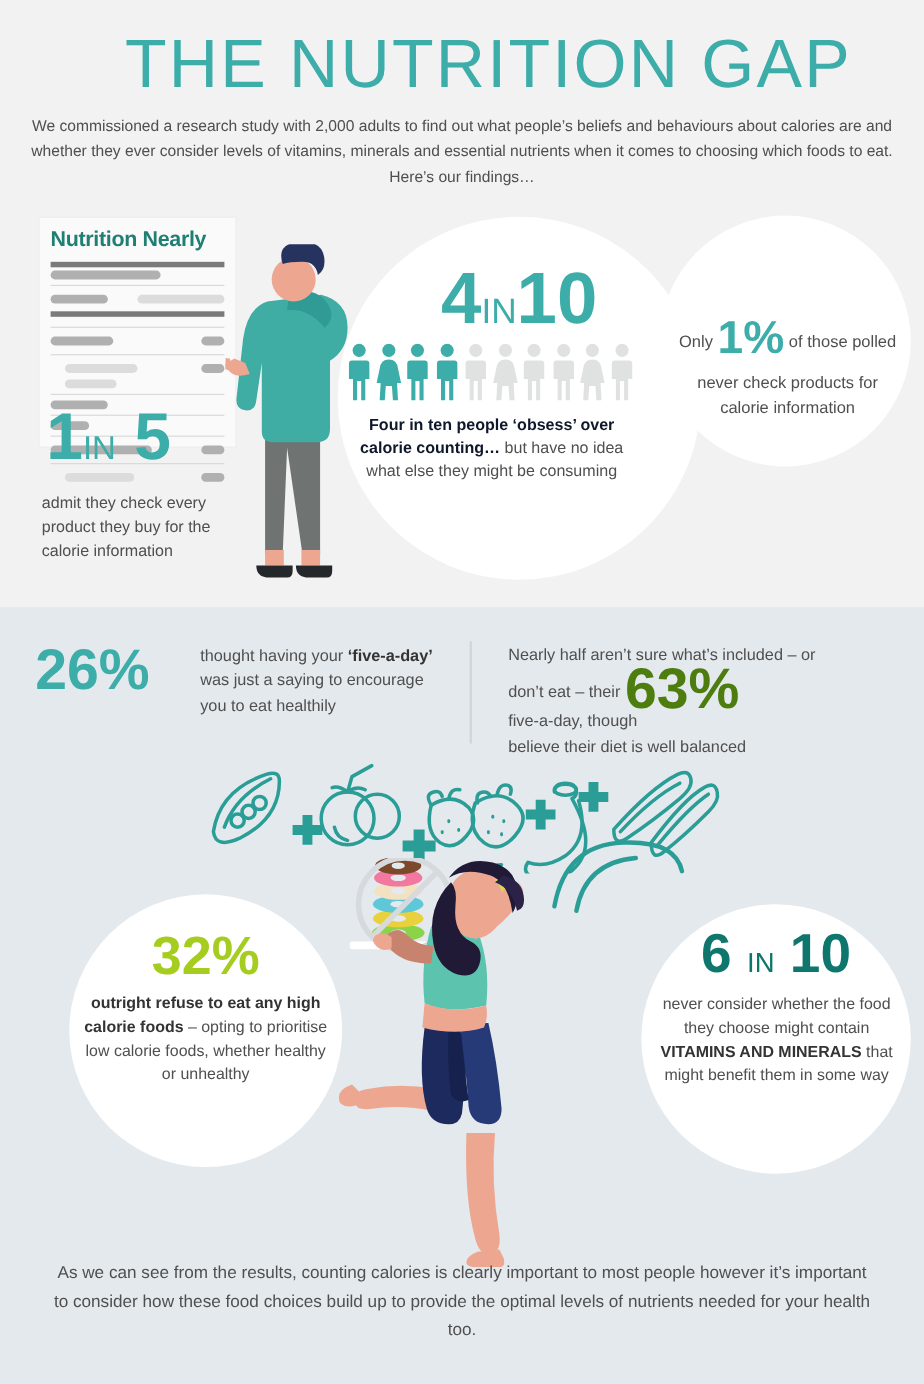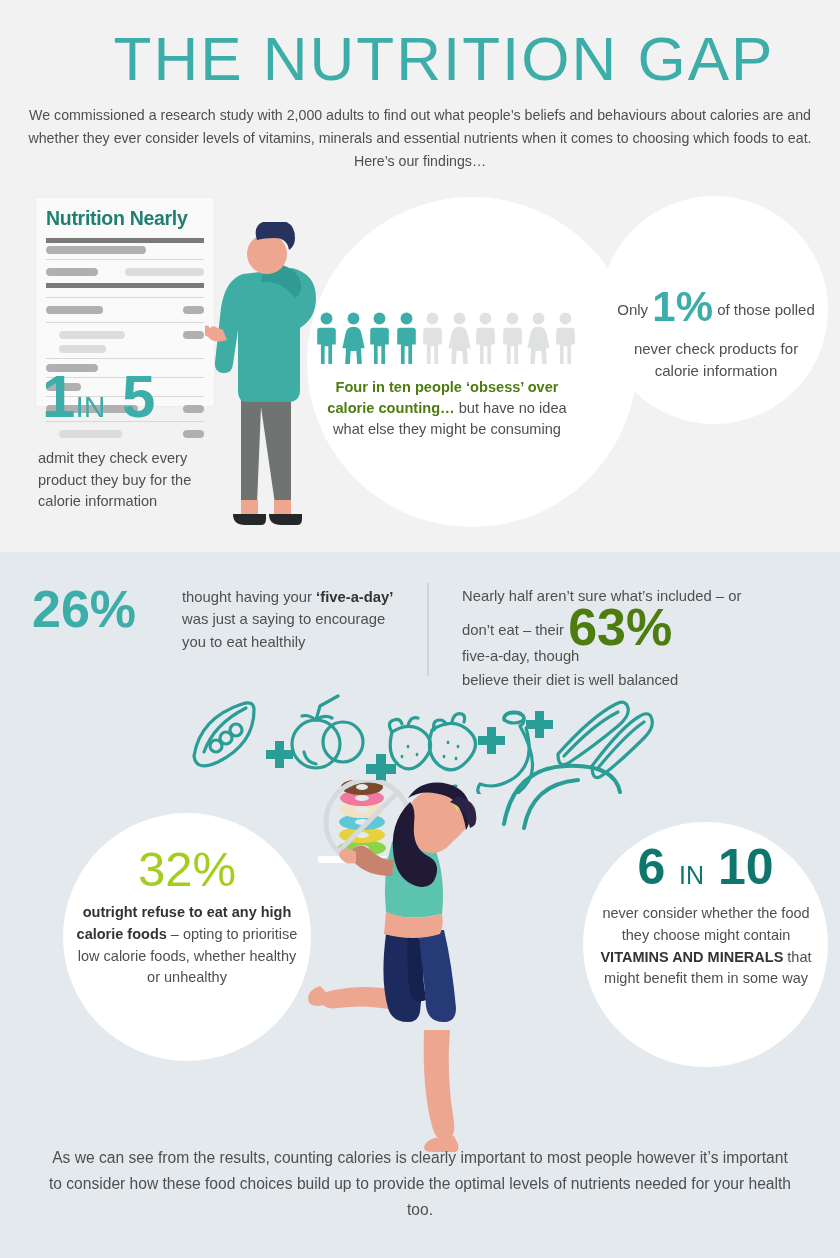--- a/index.html
+++ b/index.html
@@ -73,21 +73,21 @@
 
   .stat-4in10 {
     position:absolute; left:307px; top:240px; width:330px;
     text-align:center; font-size:66px; font-weight:bold; color:#3cada8; line-height:0.95;
   }
   .stat-4in10 .inw { font-size:32px; font-weight:300; }
   .txt-4in10 {
     position:absolute; left:318px; top:377px; width:258px;
     text-align:center; font-size:14.6px; line-height:1.45; color:#4f4f4f;
   }
-  .txt-4in10 b { color:#4d7c0f; }
+  .txt-4in10 b { color:#0f172a; }
 
   .txt-1pct {
     position:absolute; left:610px; top:276px; width:212px;
     text-align:center; font-size:15px; line-height:1.48; color:#4f4f4f;
   }
   .txt-1pct .bignum-in { font-size:42px; font-weight:bold; color:#3cada8; vertical-align:-6px; }
 
   
   .stat-26 {
     position:absolute; left:32px; top:583px;
@@ -108,21 +108,21 @@
   .txt-63 .bignum-in {
     font-size:52px; font-weight:bold; color:#4d7c0f; line-height:0.7; vertical-align:-10px;
   }
 
   
   .foodrow { position:absolute; left:186px; top:694px; width:470px; height:100px; }
 
   
   .stat-32 {
     position:absolute; left:63px; top:845px; width:248px;
-    text-align:center; font-size:49px; font-weight:normal; color:#a4cd1f; line-height:1;
+    text-align:center; font-size:49px; font-weight:bold; color:#a4cd1f; line-height:1;
   }
   .txt-32 {
     position:absolute; left:73px; top:902px; width:228px;
     text-align:center; font-size:14.5px; line-height:1.5; color:#4f4f4f;
   }
   .txt-32 b { color:#333; }
 
   .stat-6in10 {
     position:absolute; left:583px; top:842px; width:245px;
     text-align:center; font-size:50px; font-weight:bold; color:#0f766e; line-height:1;
@@ -221,20 +221,23 @@
 
     <path d="M22 118 q-12 4 -18 -2 l-6 -6 l10 -6 l10 4 z" fill="#eda791"></path>
     <path d="M4 104 q-10 -2 -12 2 q-2 5 4 7 l10 2 z" fill="#eda791"></path>
   </svg>
 
   <div class="stat-1in5">
     <span>1</span><span class="inw">IN</span> <span>5</span>
   </div>
   <div class="txt-1in5">admit they check every product they buy for the calorie information</div>
 
+  <div class="stat-4in10">
+    <span>4</span><span class="inw">IN</span><span>10</span>
+  </div>
 
   <div class="people-row" id="people-row">
       <svg class="pfig" viewBox="0 0 24 56">
         <circle cx="12" cy="7" r="6.4" fill="#3cada8"></circle>
         <path fill="#3cada8" d="M5 17 h14 a3 3 0 0 1 3 3 v15 h-4 v21 h-4 v-19 h-4 v19 h-4 v-21 h-4 v-15 a3 3 0 0 1 3 -3 z"></path>
       </svg>
       <svg class="pfig" viewBox="0 0 24 56">
         <circle cx="12" cy="7" r="6.4" fill="#3cada8"></circle>
         <path fill="#3cada8" d="M12 16 q-8 0 -9 9 l-3 14 h4 l-1 17 h5 l1 -14 h6 l1 14 h5 l-1 -17 h4 l-3 -14 q-1 -9 -9 -9 z"></path>
       </svg>

